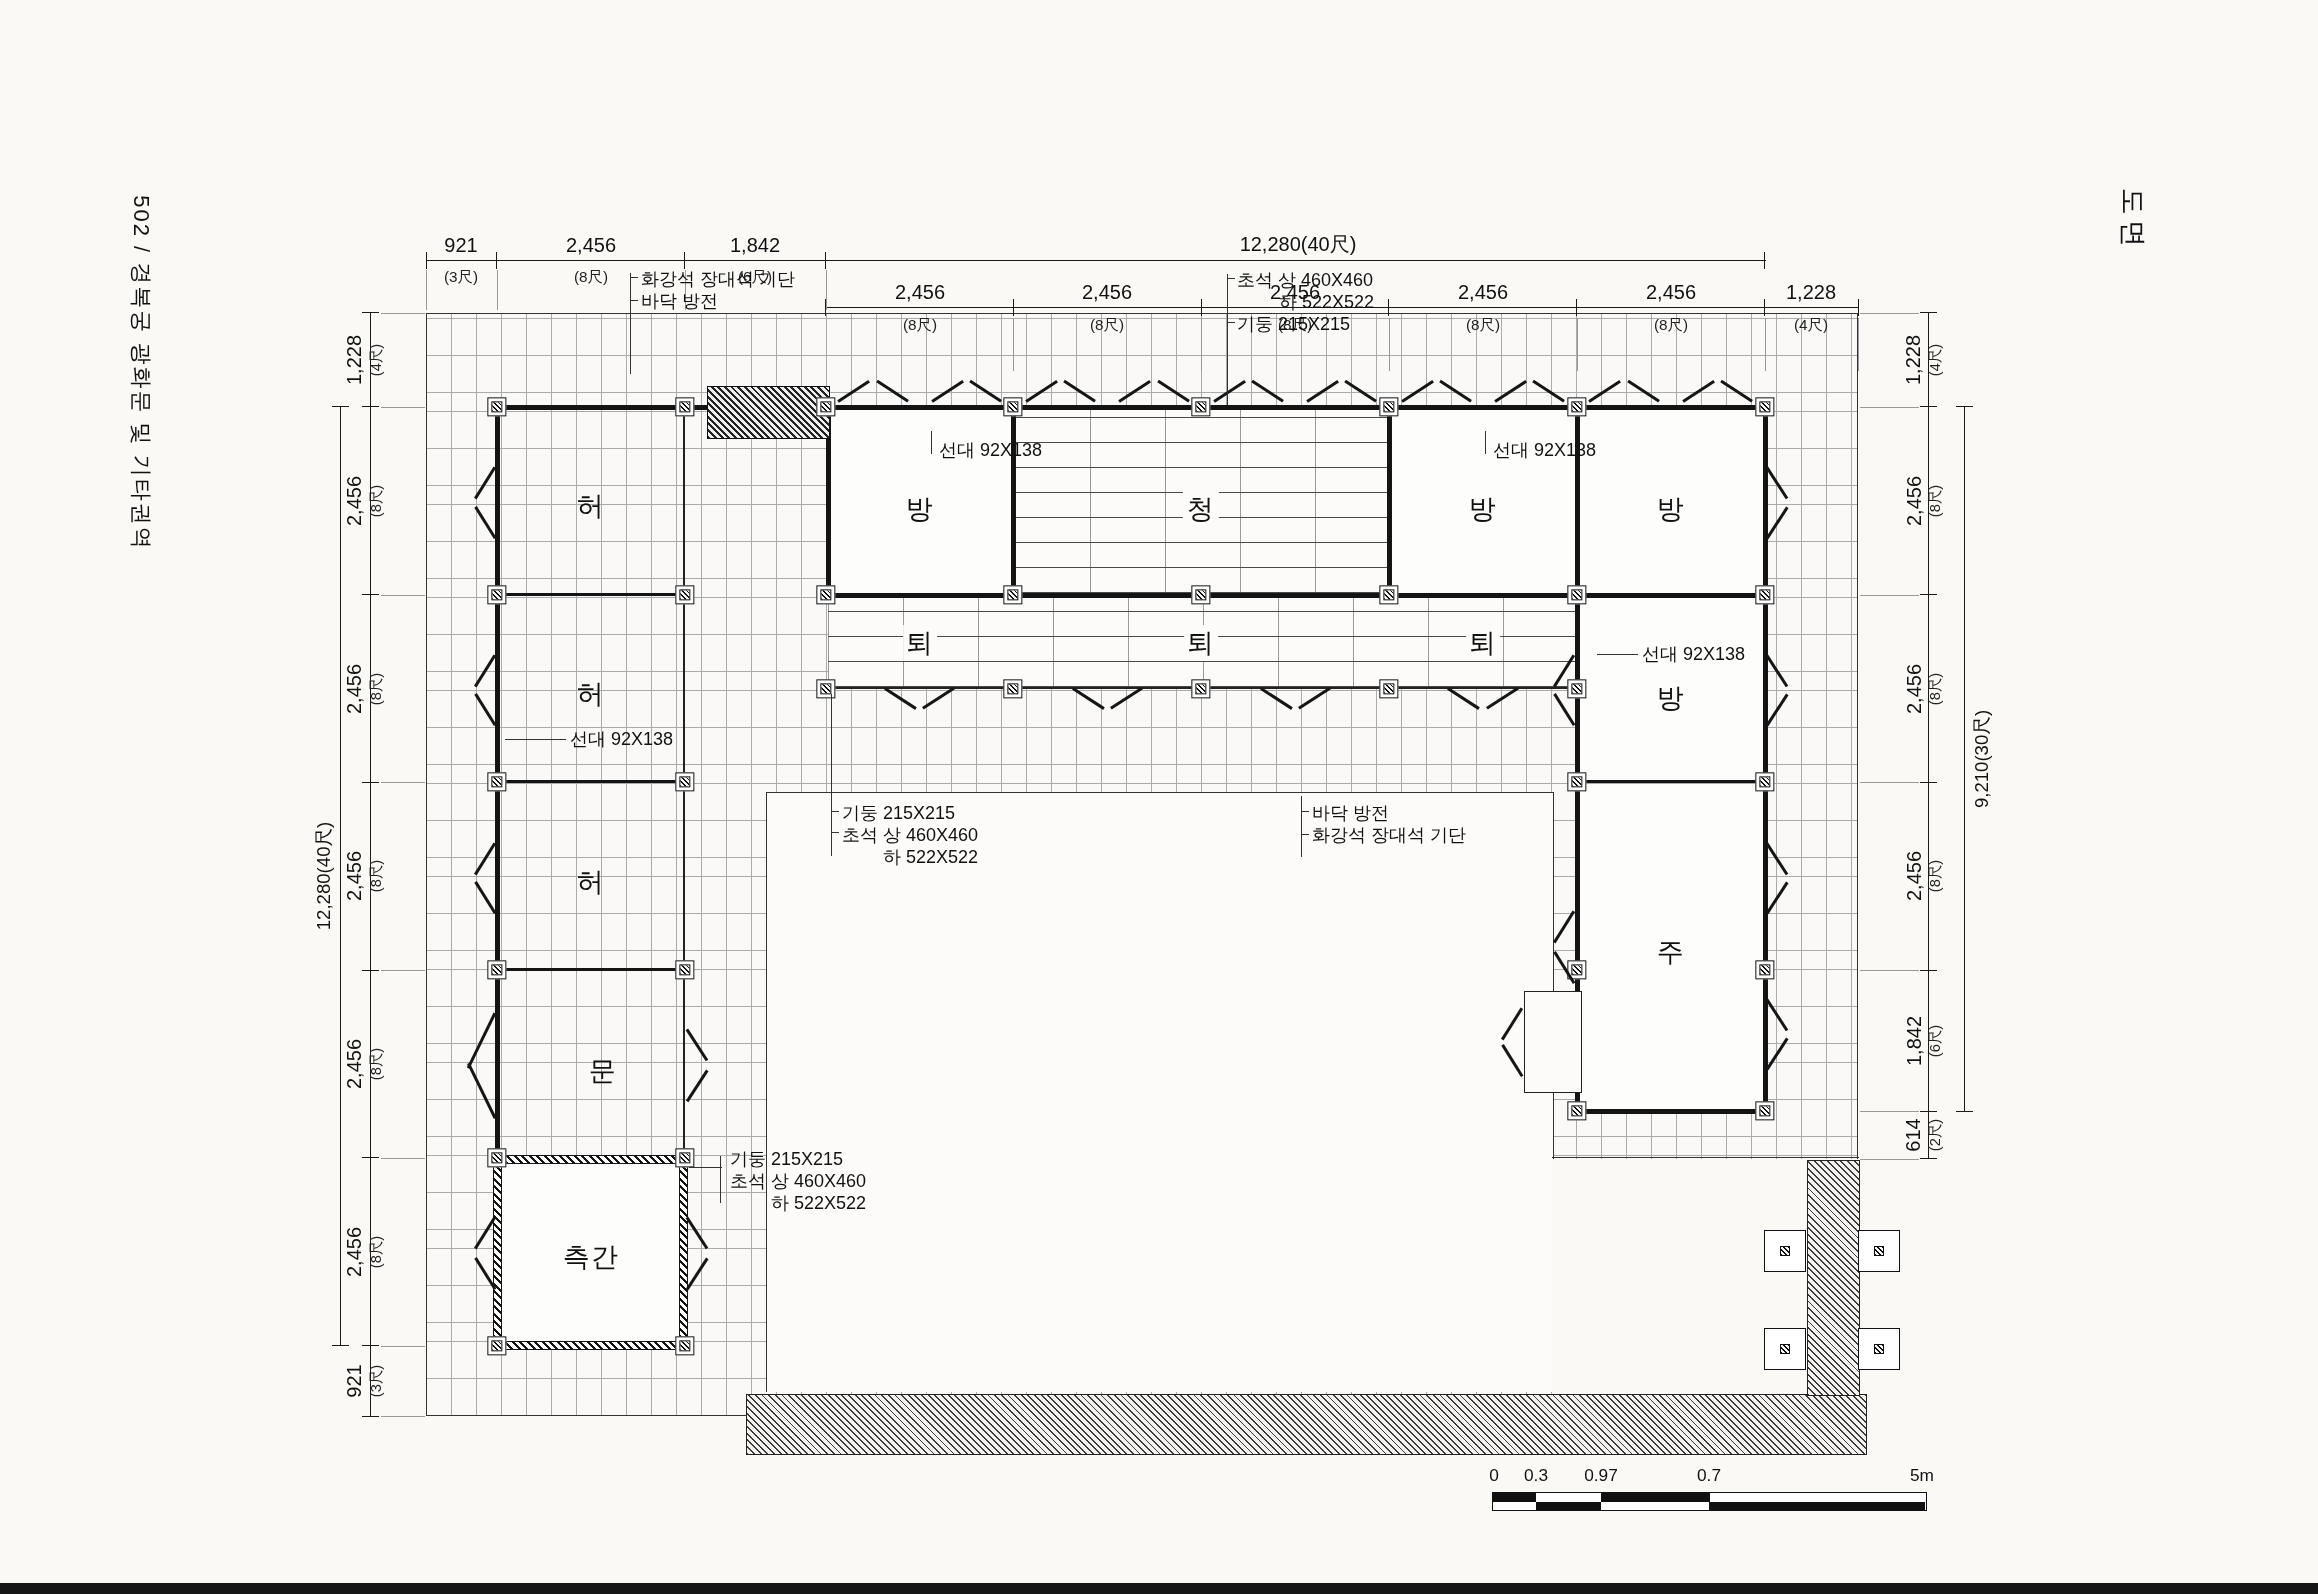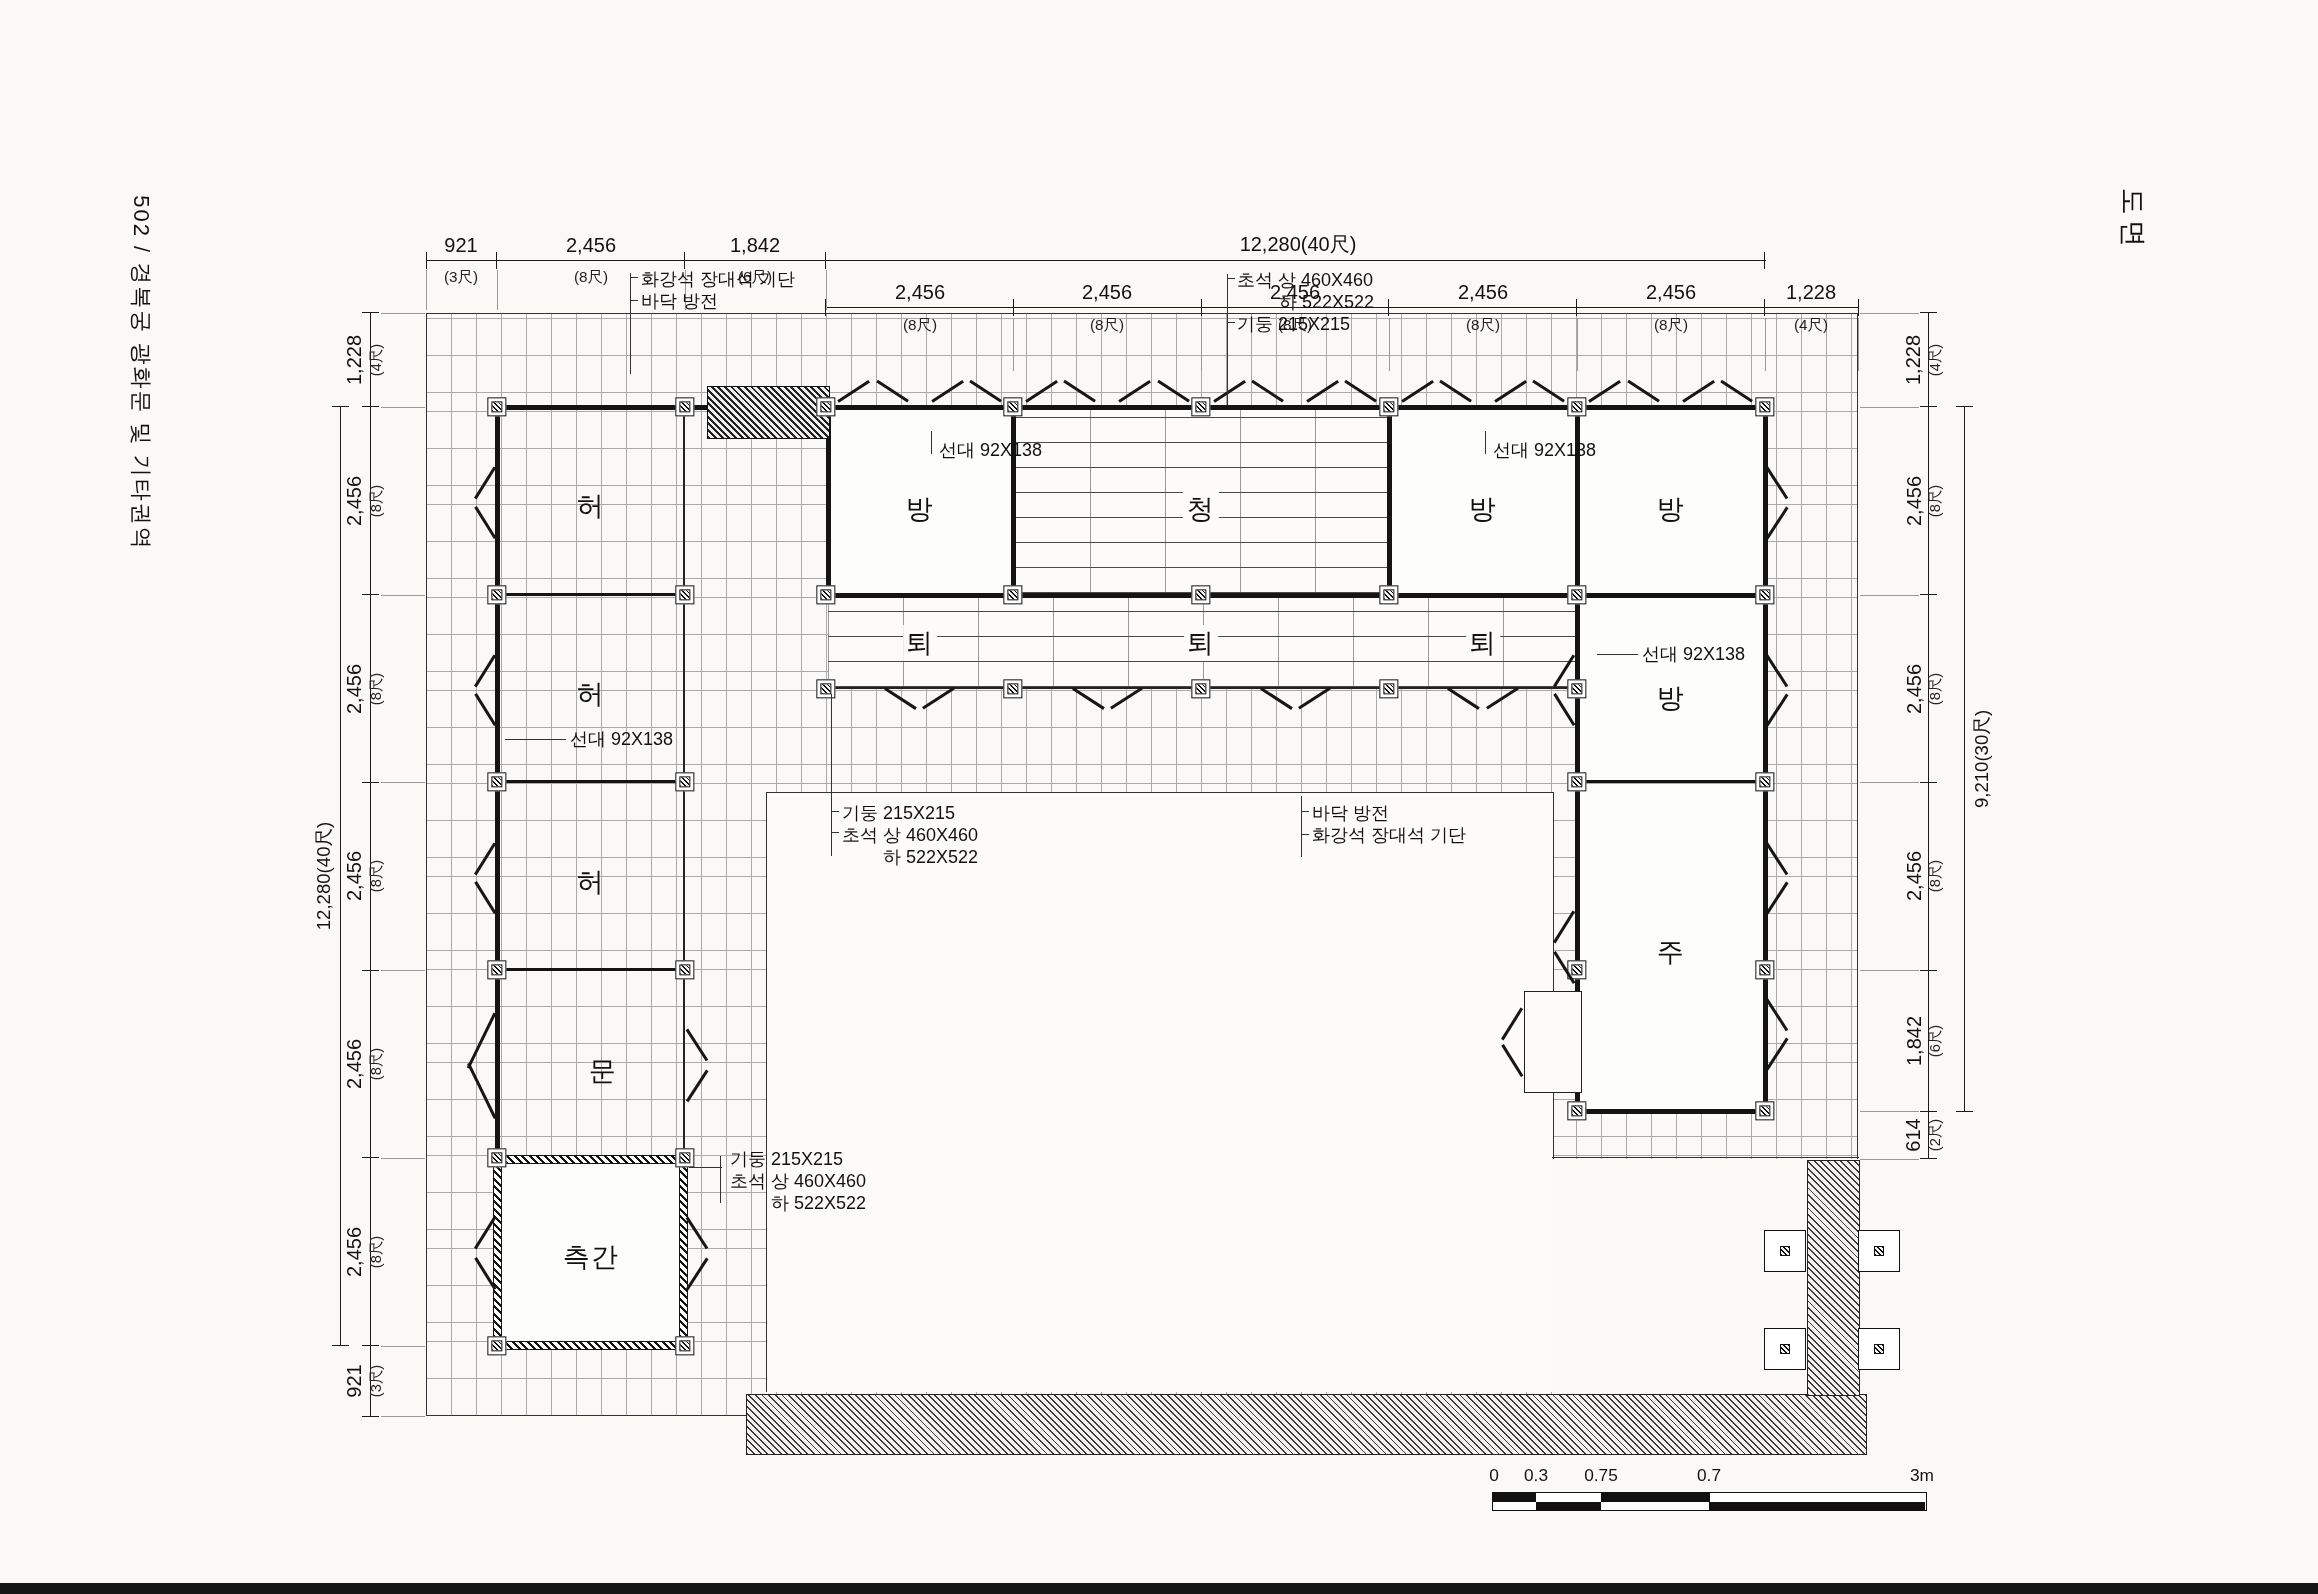--- a/index.html
+++ b/index.html
@@ -485,23 +485,23 @@
   <div class="ext" style="left:1860px;top:313px;width:59px;height:0.7px;"></div>
   <div class="ext" style="left:1860px;top:407px;width:59px;height:0.7px;"></div>
   <div class="ext" style="left:1860px;top:595px;width:59px;height:0.7px;"></div>
   <div class="ext" style="left:1860px;top:782px;width:59px;height:0.7px;"></div>
   <div class="ext" style="left:1860px;top:970px;width:59px;height:0.7px;"></div>
   <div class="ext" style="left:1860px;top:1111px;width:59px;height:0.7px;"></div>
   <div class="ext" style="left:1860px;top:1159px;width:59px;height:0.7px;"></div>
 
   <div class="slab" style="left:1494px;top:1465px;">0</div>
   <div class="slab" style="left:1536px;top:1465px;">0.3</div>
-  <div class="slab" style="left:1601px;top:1465px;">0.75</div>
+  <div class="slab" style="left:1601px;top:1465px;">0.97</div>
   <div class="slab" style="left:1709px;top:1465px;">0.7</div>
-  <div class="slab" style="left:1922px;top:1465px;">3m</div>
+  <div class="slab" style="left:1922px;top:1465px;">5m</div>
   <div class="abs" style="left:1492px;top:1492px;width:433px;height:17.3px;border:1.3px solid #111;background:#fff;">
     <div class="sbseg" style="left:0;top:0;width:43px;background:#111;"></div>
     <div class="sbseg" style="left:108px;top:0;width:109px;background:#111;"></div>
     <div class="sbseg" style="left:43px;top:8.7px;width:65px;background:#111;"></div>
     <div class="sbseg" style="left:216px;top:8.7px;width:216px;background:#111;"></div>
   </div>
 
   <div class="abs" style="left:0;top:1583px;width:2319px;height:11.3px;background:#161616;"></div>
 </div>
 

